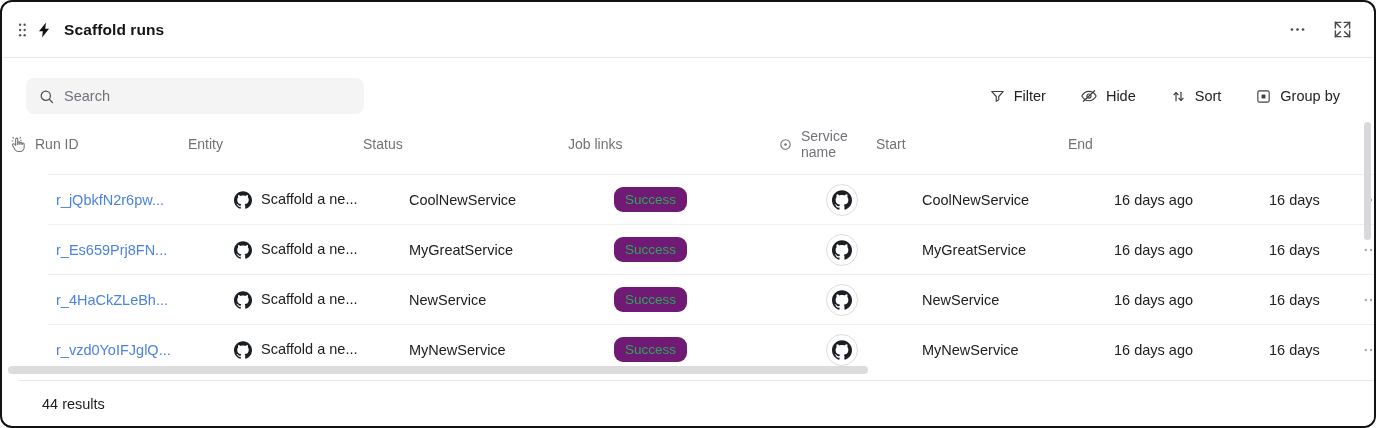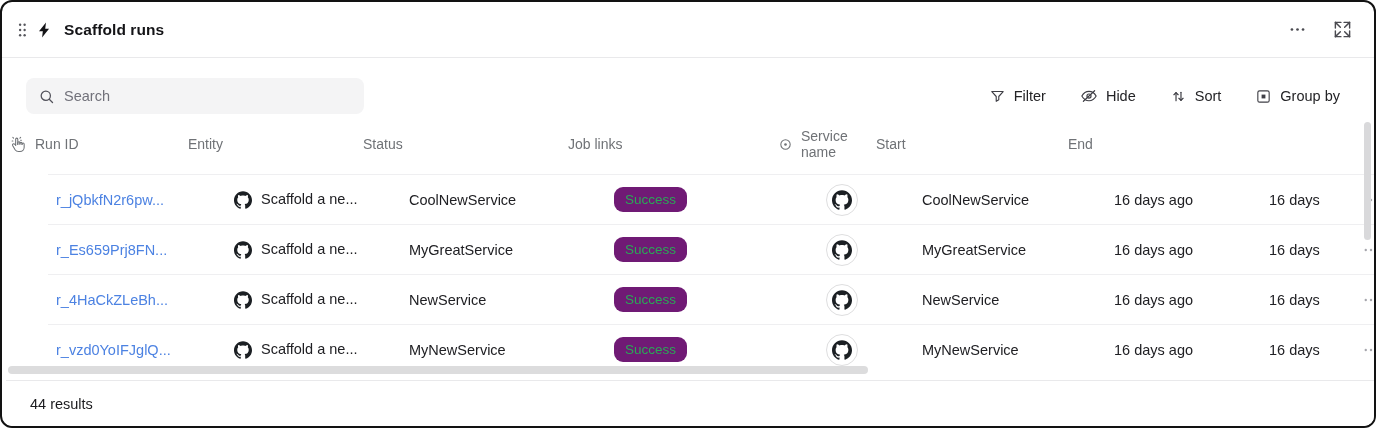--- a/index.html
+++ b/index.html
@@ -63,21 +63,21 @@
     cursor:pointer; margin-left:2px;
   }
   .row-more { background:none; border:none; cursor:pointer; display:flex; align-items:center; padding:4px; margin-left:2px; }
 
   
   .hthumb { position:absolute; left:6px; top:364px; width:860px; height:8px; background:#dcdcdd; border-radius:4px; cursor:pointer; }
   .vthumb { position:absolute; right:3px; top:120px; width:7px; height:118px; background:#d9d9db; border-radius:4px; cursor:pointer; }
 
   
   .footer {
-    position:absolute; left:4px; right:0; bottom:0; height:46px; background:#fff;
+    position:absolute; left:16px; right:0; bottom:0; height:46px; background:#fff;
     border-top:1px solid #e9e9eb; display:flex; align-items:center;
     padding:0 24px; font-size:14.5px; color:#1b1b1e;
   }
 
   svg { display:block; }
 </style>
 </head>
 <body>
 
 <div class="card">

